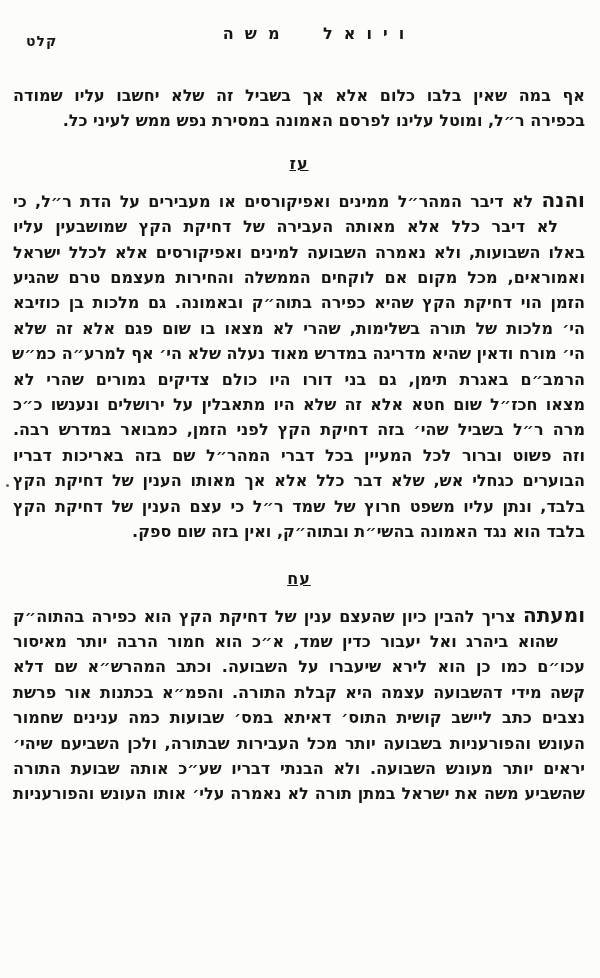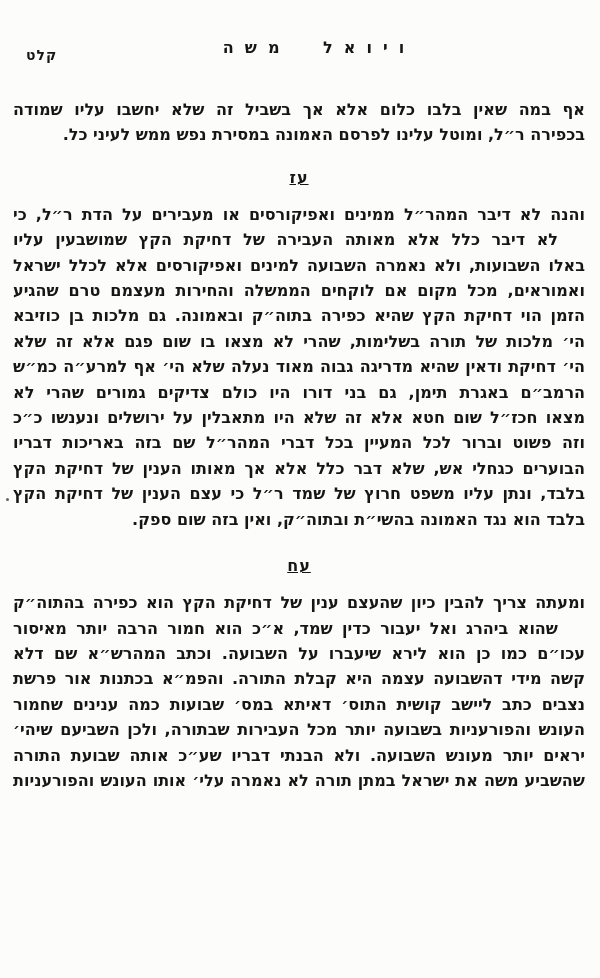--- a/index.html
+++ b/index.html
@@ -17,21 +17,21 @@
   }
   .page{
     position:relative;
     width:600px;height:978px;
     padding:0 15px 0 13px;
     box-sizing:border-box;
   }
   
   .header{
     position:relative;
-    margin-top:38px;
+    margin-top:24px;
     height:32px;
   }
   .title{
     margin:0;
     text-align:center;
     font-size:16px;
     font-weight:700;
     letter-spacing:11px;
     word-spacing:16px;
     padding-left:40px; 
@@ -59,21 +59,21 @@
   .intro{margin-top:27px;}
   .sec-num{
     text-align:center;
     font-size:16px;
     font-weight:700;
     margin:20px 0 15px 0;
     letter-spacing:1px;
     text-decoration:underline;
   }
   .sec-num-2{margin-top:24px;}
-  .lead{font-size:16px;}
+  .lead{font-size:20px;}
   .artifact-dot{
     position:absolute;
     left:6px;top:460px;
     width:3px;height:3px;
     border-radius:50%;
     background:#3a3a3a;
     opacity:.8;
   }
 </style>
 </head>
@@ -99,23 +99,24 @@
       <div class="line first">
         <span class="lead">והנה</span>
         <span>לא דיבר המהר״ל ממינים ואפיקורסים או מעבירים על הדת ר״ל, כי</span>
       </div>
       <div>
           <div class="line indent">לא דיבר כלל אלא מאותה העבירה של דחיקת הקץ שמושבעין עליו</div>
           <div class="line">באלו השבועות, ולא נאמרה השבועה למינים ואפיקורסים אלא לכלל ישראל</div>
           <div class="line">ואמוראים, מכל מקום אם לוקחים הממשלה והחירות מעצמם טרם שהגיע</div>
           <div class="line">הזמן הוי דחיקת הקץ שהיא כפירה בתוה״ק ובאמונה. גם מלכות בן כוזיבא</div>
           <div class="line">הי׳ מלכות של תורה בשלימות, שהרי לא מצאו בו שום פגם אלא זה שלא</div>
-          <div class="line">הי׳ דחיקת ודאין שהיא מדריגה גבוה מאוד נעלה שלא הי׳ אף למרע״ה כמ״ש</div>
+          <div class="line">הי׳ מורח ודאין שהיא מדריגה במדרש מאוד נעלה שלא הי׳ אף למרע״ה כמ״ש</div>
           <div class="line">הרמב״ם באגרת תימן, גם בני דורו היו כולם צדיקים גמורים שהרי לא</div>
           <div class="line">מצאו חכז״ל שום חטא אלא זה שלא היו מתאבלין על ירושלים ונענשו כ״כ</div>
+          <div class="line">מרה ר״ל בשביל שהי׳ בזה דחיקת הקץ לפני הזמן, כמבואר במדרש רבה.</div>
           <div class="line">וזה פשוט וברור לכל המעיין בכל דברי המהר״ל שם בזה באריכות דבריו</div>
           <div class="line">הבוערים כגחלי אש, שלא דבר כלל אלא אך מאותו הענין של דחיקת הקץ</div>
           <div class="line">בלבד, ונתן עליו משפט חרוץ של שמד ר״ל כי עצם הענין של דחיקת הקץ</div>
           <div class="line last">בלבד הוא נגד האמונה בהשי״ת ובתוה״ק, ואין בזה שום ספק.</div>
         </div>
     </div>
   </div>
 
   <div>
     <div class="sec-num sec-num-2">עח</div>

